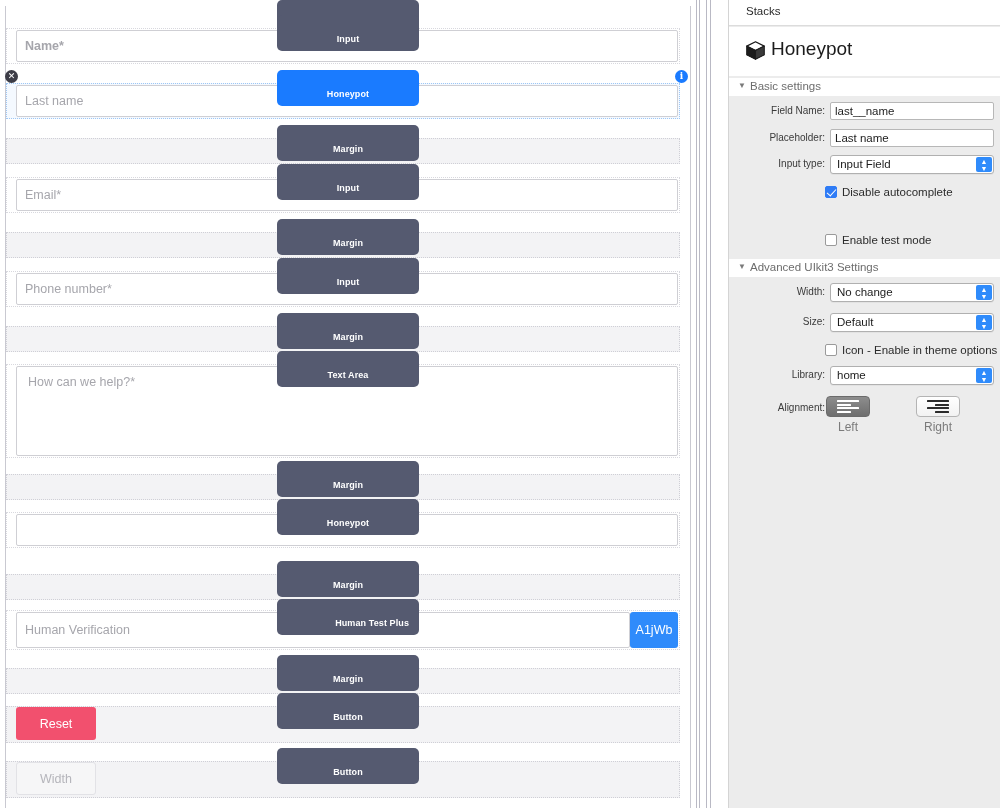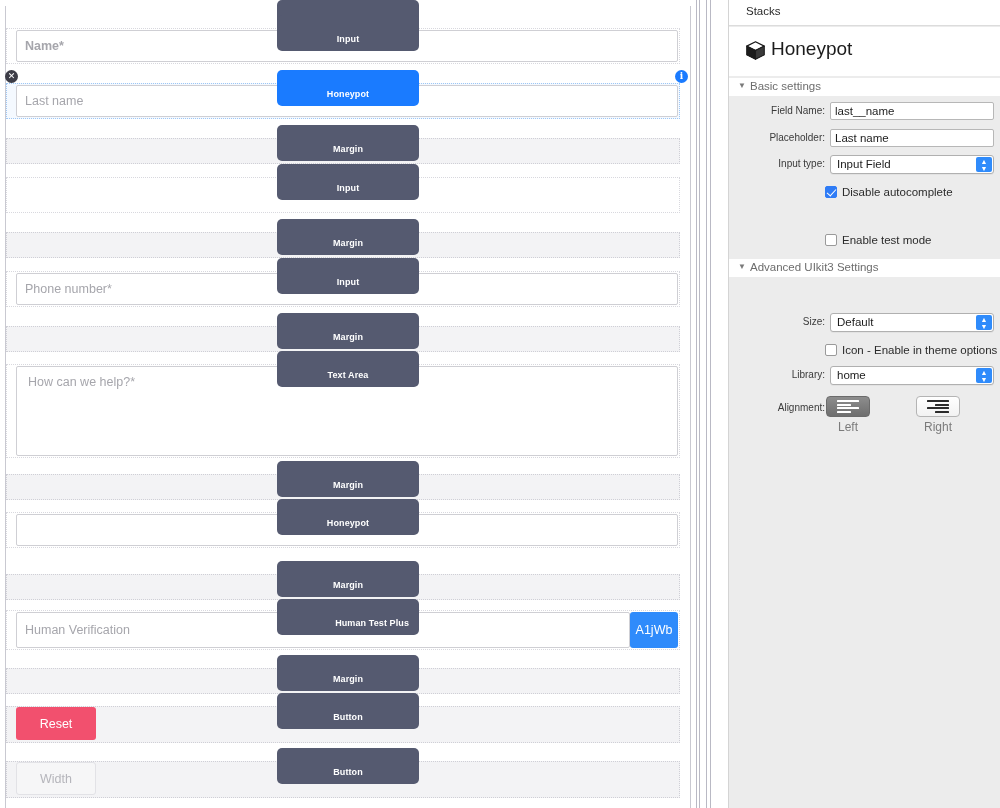--- a/index.html
+++ b/index.html
@@ -327,20 +327,21 @@
     <div class="pill selected" style="top:70px;">Honeypot</div>
     <div class="row-close">✕</div>
     <div class="row-info">i</div>
     <div class="f-input" style="top:85px;">Last name</div>
 
     <div class="stack" style="top:138px;height:26px;"></div>
     <div class="pill" style="top:125px;">Margin</div>
 
     <div class="stack plain" style="top:177px;height:36px;"></div>
     <div class="pill" style="top:164px;">Input</div>
+    <div class="f-input" style="top:179px;">Email*</div>
 
     <div class="stack" style="top:232px;height:26px;"></div>
     <div class="pill" style="top:219px;">Margin</div>
 
     <div class="stack plain" style="top:271px;height:36px;"></div>
     <div class="pill" style="top:258px;">Input</div>
     <div class="f-input" style="top:273px;">Phone number*</div>
 
     <div class="stack" style="top:326px;height:26px;"></div>
     <div class="pill" style="top:313px;">Margin</div>
@@ -436,20 +437,30 @@
     <div class="check-row" style="top:233px;">
       <span class="cbox"></span>
       <span class="check-label">Enable test mode</span>
     </div>
 
     <div class="section-header" style="top:259px;">
       <span class="tri">▼</span>
       <span class="sh-text">Advanced UIkit3 Settings</span>
     </div>
 
+    <div class="field-row" style="top:283px;">
+      <div class="field-label w">Width:</div>
+      <div class="popup">
+        <span>No change</span>
+        <span class="arrows">
+            <i>▲</i>
+            <i>▼</i>
+          </span>
+      </div>
+    </div>
 
     <div class="field-row" style="top:313px;">
       <div class="field-label w">Size:</div>
       <div class="popup">
         <span>Default</span>
         <span class="arrows">
             <i>▲</i>
             <i>▼</i>
           </span>
       </div>

